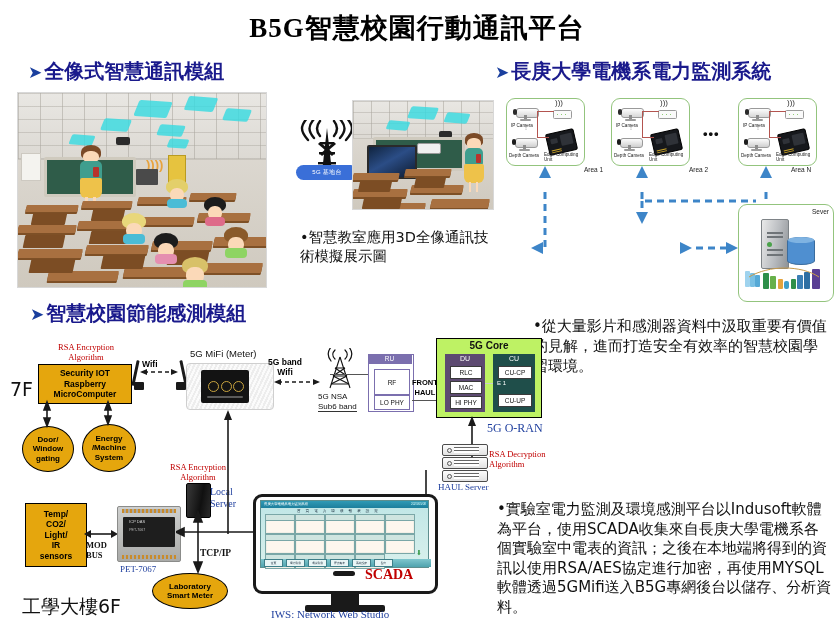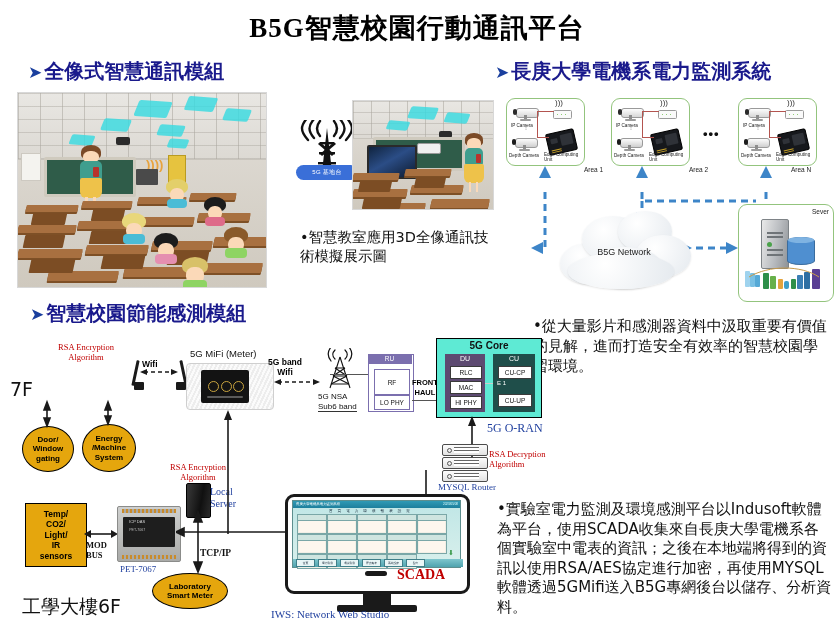--- a/index.html
+++ b/index.html
@@ -153,21 +153,21 @@
   .localsrv{position:absolute;background:linear-gradient(100deg,#3a3a3a,#101010 60%,#2a2a2a);
      border-radius:2px;border:1px solid #000;}
   .pet{position:absolute;background:linear-gradient(#cfd0cf,#a9aaa8);
      border:1px solid #8b8c8a;border-radius:2px;}
   .pet .blk{position:absolute;left:8%;top:18%;width:84%;height:56%;
      background:#1e1e1e;border-radius:1px;}
   .pet .pins{position:absolute;left:6%;width:88%;height:9%;
      background:repeating-linear-gradient(90deg,#c98b2b 0 2px,#a9aaa8 2px 4px);}
 
   
-  #monitor{position:absolute;left:253px;top:494px;width:185px;height:100px;margin-left:32px;}
+  #monitor{position:absolute;left:253px;top:494px;width:185px;height:100px;}
   #mon-bezel{position:absolute;inset:0;background:#fff;border:3px solid #1a1a1a;
      border-radius:9px;}
   #mon-screen{position:absolute;left:7px;top:6px;width:167px;height:66px;
      background:linear-gradient(#bfe6e6,#d9f0ec);border:1px solid #5d8e8e;}
   #mon-top{position:absolute;left:0;top:0;width:100%;height:7px;
      background:linear-gradient(#2f9ab5,#1d7f9c);}
   #mon-top .tt{position:absolute;left:3px;top:.5px;font-size:3.4px;color:#fff;}
   #mon-top .tr{position:absolute;right:2px;top:.5px;font-size:3px;color:#dff;}
   #mon-menu{position:absolute;left:0;bottom:0;width:100%;height:8px;
      background:linear-gradient(#7fc6cd,#4fa3ae);display:flex;align-items:center;gap:3px;padding-left:3px;}
@@ -471,31 +471,20 @@
       <polygon points="47,70 41,82 53,82"></polygon>
       <polygon points="144,70 138,82 150,82"></polygon>
       <polygon points="268,70 262,82 274,82"></polygon>
       <polygon points="144,128 138,116 150,116"></polygon>
       <polygon points="33,152 45,146 45,158"></polygon>
       <polygon points="194,152 182,146 182,158"></polygon>
       <polygon points="240,152 228,146 228,158"></polygon>
     </g>
   </svg>
 
-  <div class="cloud" style="left:56px;top:112px;width:140px;height:84px;">
-    <div class="pufs">
-      <div class="pf" style="left:4%;top:42%;width:40%;height:48%;"></div>
-      <div class="pf" style="left:20%;top:10%;width:44%;height:54%;"></div>
-      <div class="pf" style="left:46%;top:4%;width:38%;height:48%;"></div>
-      <div class="pf" style="left:58%;top:32%;width:40%;height:50%;"></div>
-      <div class="pf" style="left:24%;top:46%;width:54%;height:50%;"></div>
-      <div class="pf" style="left:10%;top:54%;width:76%;height:42%;"></div>
-    </div>
-    <div id="cloud-label">B5G Network</div>
-  </div>
 
   <div id="server-box" style="left:240px;top:108px;width:94px;height:96px;">
     <div class="abs" style="right:4px;top:3px;font-size:6.5px;color:#222;">Sever</div>
     <div class="tower" style="left:22px;top:14px;width:26px;height:48px;">
       <div class="slot" style="top:24%"></div>
         <div class="slot" style="top:34%"></div>
       <div class="slot" style="top:60%"></div>
         <div class="slot" style="top:70%"></div>
       <div class="abs" style="left:20%;top:46%;width:5px;height:5px;background:#4aa24a;border-radius:50%"></div>
     </div>
@@ -520,20 +509,23 @@
 
 <div class="abs cap" id="cap-video">•從大量影片和感測器資料中汲取重要有價值的見解，進而打造安全有效率的智慧校園學習環境。</div>
 
 <div class="abs" id="floor-7f">7F</div>
 <div class="abs" id="floor-label">工學大樓6F</div>
 
 <div class="abs" id="netdiag">
 
   <div class="redlabel" style="left:36px;top:12px;width:100px;">RSA Encryption<br>Algorithm</div>
 
+  <div class="goldbox" style="left:38px;top:34px;width:92px;height:38px;">
+    <span>Security IOT<br>Raspberry<br>MicroComputer</span>
+  </div>
 
   <div class="goldell" style="left:82px;top:94px;width:52px;height:46px;">
     <span>Energy<br>/Machine<br>System</span>
     </div>
   <div class="goldell" style="left:22px;top:96px;width:50px;height:44px;">
     <span>Door/<br>Window<br>gating</span>
     </div>
 
   <svg class="abs" style="left:0;top:0;" width="500" height="299" aria-hidden="true">
     <g stroke="#1a1a1a" stroke-width="1.6" fill="#1a1a1a">
@@ -604,21 +596,21 @@
     <div class="subcell" style="left:5px;top:40px;width:34px;height:13px;border-color:#7b6fae;">LO PHY</div>
   </div>
   <div class="abs" style="left:330px;top:44px;width:38px;height:1px;background:#555;"></div>
 
   <div class="boldlabel" style="left:412px;top:48px;font-size:7.5px;">FRONT<br>HAUL</div>
   <div class="abs" style="left:412px;top:70px;width:38px;height:1px;background:#555;"></div>
 
   <div class="corebox" style="left:448px;top:8px;width:0px;height:0px;"></div>
 </div>
 
-<div class="abs" style="left:436px;top:338px;width:104px;height:78px;border:1.5px solid #000;background:#5eead4;">
+<div class="abs" style="left:436px;top:338px;width:104px;height:78px;border:1.5px solid #000;background:#bef264;">
   <div class="abs" style="left:0;top:1px;width:100%;text-align:center;font-size:10px;font-weight:bold;color:#111;">5G Core</div>
 
   <div class="duboxx" style="left:8px;top:15px;width:40px;height:58px;">
     <div class="abs" style="left:0;top:1px;width:100%;text-align:center;font-size:7px;color:#fff;">DU</div>
     <div class="subcell" style="left:5px;top:12px;width:30px;height:11px;">RLC</div>
     <div class="subcell" style="left:5px;top:27px;width:30px;height:11px;">MAC</div>
     <div class="subcell" style="left:5px;top:42px;width:30px;height:11px;">HI PHY</div>
   </div>
 
   <div class="cuboxx" style="left:56px;top:15px;width:42px;height:58px;">
@@ -644,21 +636,21 @@
   <div class="u" style="top:36%;">
       <div class="dot"></div>
       <div class="bars"></div>
     </div>
   <div class="u" style="top:72%;">
       <div class="dot"></div>
       <div class="bars"></div>
     </div>
 </div>
 <div class="abs" style="left:489px;top:449px;font-size:8.5px;color:#c00000;line-height:10px;font-family:'Liberation Serif',serif;">RSA Decryption<br>Algorithm</div>
-<div class="abs" style="left:438px;top:482px;font-size:9px;color:#1f3f9e;font-family:'Liberation Serif',serif;">MYSQL Router</div>
+<div class="abs" style="left:438px;top:482px;font-size:9px;color:#1f3f9e;font-family:'Liberation Serif',serif;">HAUL Server</div>
 
 <div class="abs" style="left:150px;top:462px;width:96px;font-size:8.5px;color:#c00000;line-height:10px;text-align:center;font-family:'Liberation Serif',serif;">RSA Encryption<br>Algorithm</div>
 <div class="abs localsrv" style="left:186px;top:483px;width:23px;height:33px;"></div>
 <div class="abs" style="left:210px;top:486px;font-size:10px;color:#1f3f9e;line-height:11.5px;font-family:'Liberation Serif',serif;">Local<br>Server</div>
 
 <div class="abs goldbox" style="left:25px;top:503px;width:60px;height:62px;">
   <span>Temp/<br>CO2/<br>Light/<br>IR<br>sensors</span>
 </div>
 
 <svg class="abs" style="left:84px;top:525px;" width="34" height="18" aria-hidden="true">

